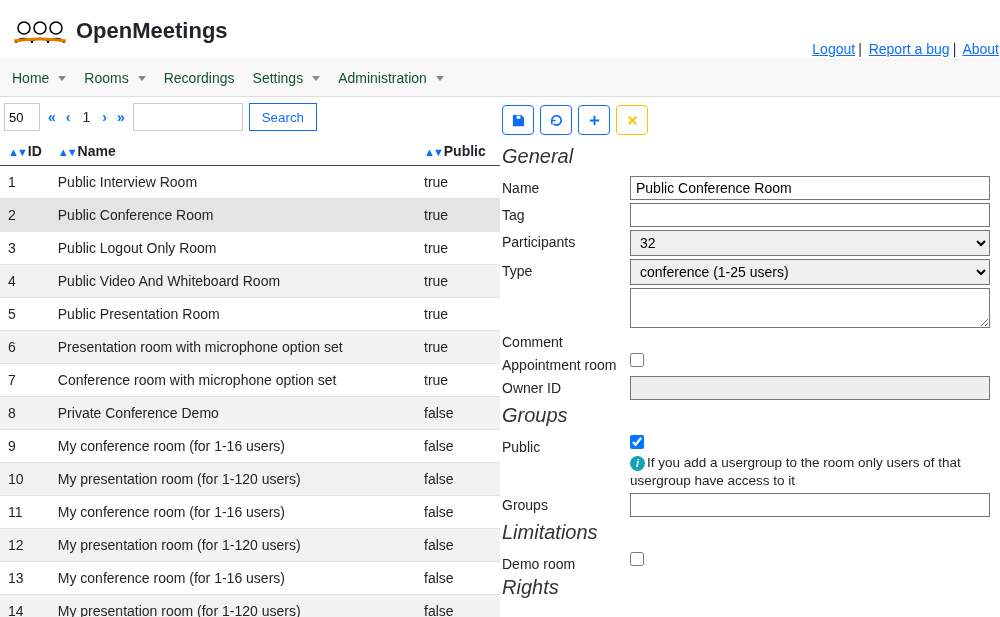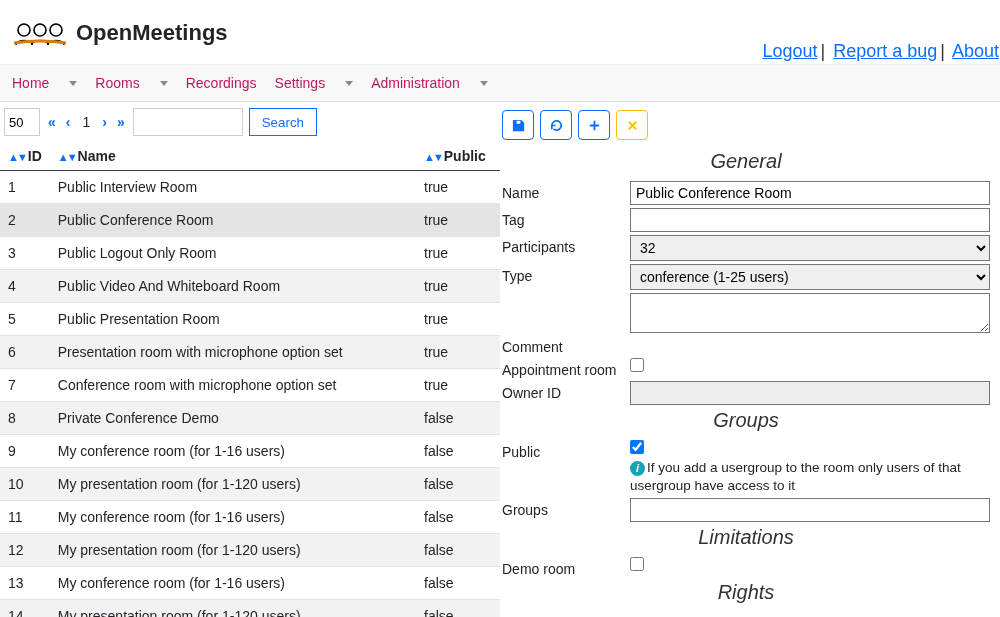--- a/index.html
+++ b/index.html
@@ -3,25 +3,25 @@
 <meta charset="utf-8">
 <style>
   * { box-sizing: border-box; margin: 0; padding: 0; }
   body { font-family: -apple-system, BlinkMacSystemFont, "Segoe UI", Arial, sans-serif; font-size: 14px; color: #212529; width: 1000px; background: #fff; }
   a { color: #0d6efd; text-decoration: underline; cursor: pointer; }
 
   .topbar { display: flex; align-items: center; justify-content: space-between; padding: 4px 1px 2px 10px; }
   .brand { display: flex; align-items: center; gap: 4px; }
   .brand-title { font-size: 22px; font-weight: 700; }
   .brand-logo { width: 62px; height: 28px; display: flex; align-items: center; justify-content: center; }
-  .top-links { font-size: 18px; margin-top: 37px; }
+  .top-links { font-size: 14px; margin-top: 37px; }
   .top-links .sep { margin: 0 3px; color: #333; }
 
   .navbar { background: #f8f8f8; border-top: 1px solid #eee; border-bottom: 1px solid #ddd; padding: 6px 10px; display: flex; gap: 14px; }
-  .nav-item { color: #be185d; cursor: pointer; padding: 4px 2px; display: flex; align-items: center; gap: 20px; justify-content: center; }
+  .nav-item { color: #14532d; cursor: pointer; padding: 4px 2px; display: flex; align-items: center; gap: 9px; justify-content: center; }
   .caret { width: 0; height: 0; border-left: 4px solid transparent; border-right: 4px solid transparent; border-top: 5px solid #888; display: inline-block; }
 
   .main { display: flex; }
   .left { width: 500px; }
   .right { flex: 1; padding: 4px 10px 0 2px; }
 
   .toolbar { display: flex; align-items: center; gap: 6px; padding: 6px 4px; }
   .page-size { width: 36px; height: 28px; border: 1px solid #ccc; padding: 2px 4px; font-size: 13px; }
   .pager-btn { color: #0d6efd; cursor: pointer; padding: 0 2px; font-weight: bold; font-size: 14px; }
   .page-num { padding: 0 4px; }
@@ -34,21 +34,21 @@
   .table tbody td { padding: 8px 8px; border-bottom: 1px solid #e3e3e3; }
   .zebra-even td { background: #f2f2f2; }
   .zebra-odd td { background: #fff; }
   .selected td { background: #e4e4e4; }
 
   .action-bar { display: flex; gap: 6px; padding: 4px 0 6px 0; }
   .ab-btn { width: 32px; height: 30px; border: 1px solid #0d6efd; background: #fff; color: #0d6efd; border-radius: 4px; cursor: pointer; display:flex;align-items:center;justify-content:center;}
   .ab-btn.warn { border-color: #ffc107; color: #ffc107; }
   .ab-btn svg { width: 15px; height: 15px; }
 
-  .section-title { text-align: center; font-size: 20px; font-style: italic; color: #333; margin: 4px 0 8px 0; }
+  .section-title { text-align: left; font-size: 20px; font-style: italic; color: #333; margin: 4px 0 8px 0; }
   .form-row { display: flex; align-items: flex-start; margin-bottom: 3px; }
   .form-label { width: 128px; font-size: 14px; color: #212529; padding-top: 4px;}
   .form-control { flex: 1; }
   .form-control input[type=text], .form-control select, .form-control textarea { width: 100%; border: 1px solid #767676; padding: 3px 5px; font-size: 14px; font-family: inherit; }
   .form-control input[disabled] { background: #eee; }
   .form-control textarea { height: 40px; resize: both; }
   .form-control input[type=checkbox] { width: 14px; height: 14px; }
   .help-text { font-size: 13.5px; color: #212529; line-height: 1.35; margin-top:2px;}
   .info-ico { display: inline-flex; width: 15px; height: 15px; border-radius: 50%; background: #17a2b8; color: #fff; align-items: center; justify-content: center; font-style: italic; font-weight: bold; font-size: 11px; margin-right: 2px;}
 </style>

